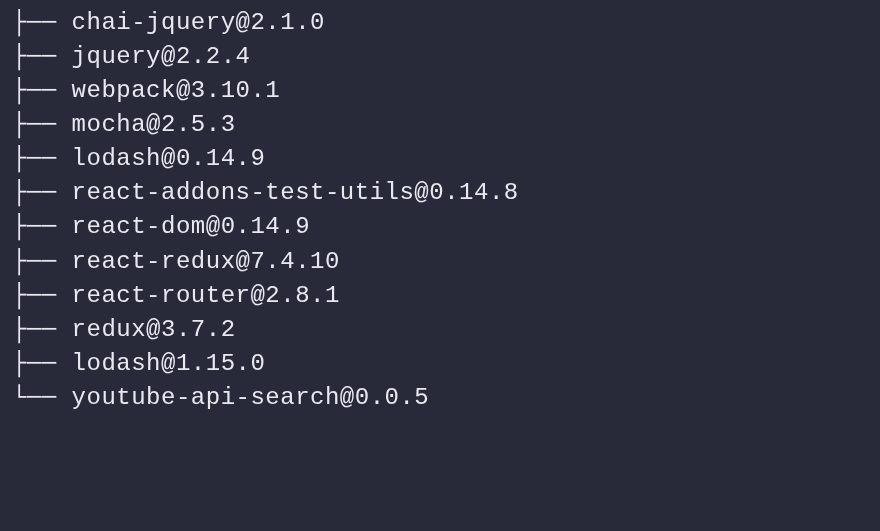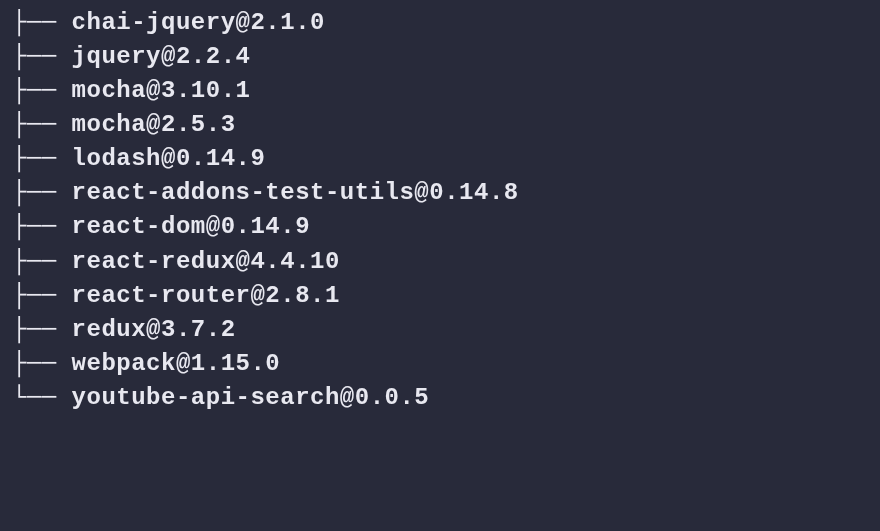--- a/index.html
+++ b/index.html
@@ -14,38 +14,38 @@
       font-size: 24px;
       line-height: 1.42;
       padding: 6px 0 6px 12px;
       width: 880px;
       height: 531px;
       overflow: hidden;
       letter-spacing: 0.5px;
     }
     .tree-line {
       white-space: pre;
-      font-weight: 700;
+      font-weight: 400;
     }
     .tree-char {
       color: #e8e8f0;
     }
     .package-name {
       color: #e8e8f0;
     }
   </style>
 </head>
 <body>
 
 <div id="tree-container">
     <div class="tree-line"><span class="tree-char">├── </span><span class="package-name">chai-jquery@2.1.0</span></div>
     <div class="tree-line"><span class="tree-char">├── </span><span class="package-name">jquery@2.2.4</span></div>
-    <div class="tree-line"><span class="tree-char">├── </span><span class="package-name">mocha@3.10.1</span></div>
+    <div class="tree-line"><span class="tree-char">├── </span><span class="package-name">webpack@3.10.1</span></div>
     <div class="tree-line"><span class="tree-char">├── </span><span class="package-name">mocha@2.5.3</span></div>
     <div class="tree-line"><span class="tree-char">├── </span><span class="package-name">lodash@0.14.9</span></div>
     <div class="tree-line"><span class="tree-char">├── </span><span class="package-name">react-addons-test-utils@0.14.8</span></div>
     <div class="tree-line"><span class="tree-char">├── </span><span class="package-name">react-dom@0.14.9</span></div>
-    <div class="tree-line"><span class="tree-char">├── </span><span class="package-name">react-redux@4.4.10</span></div>
+    <div class="tree-line"><span class="tree-char">├── </span><span class="package-name">react-redux@7.4.10</span></div>
     <div class="tree-line"><span class="tree-char">├── </span><span class="package-name">react-router@2.8.1</span></div>
     <div class="tree-line"><span class="tree-char">├── </span><span class="package-name">redux@3.7.2</span></div>
-    <div class="tree-line"><span class="tree-char">├── </span><span class="package-name">webpack@1.15.0</span></div>
+    <div class="tree-line"><span class="tree-char">├── </span><span class="package-name">lodash@1.15.0</span></div>
     <div class="tree-line"><span class="tree-char">└── </span><span class="package-name">youtube-api-search@0.0.5</span></div>
   </div>
 
 </body></html>

